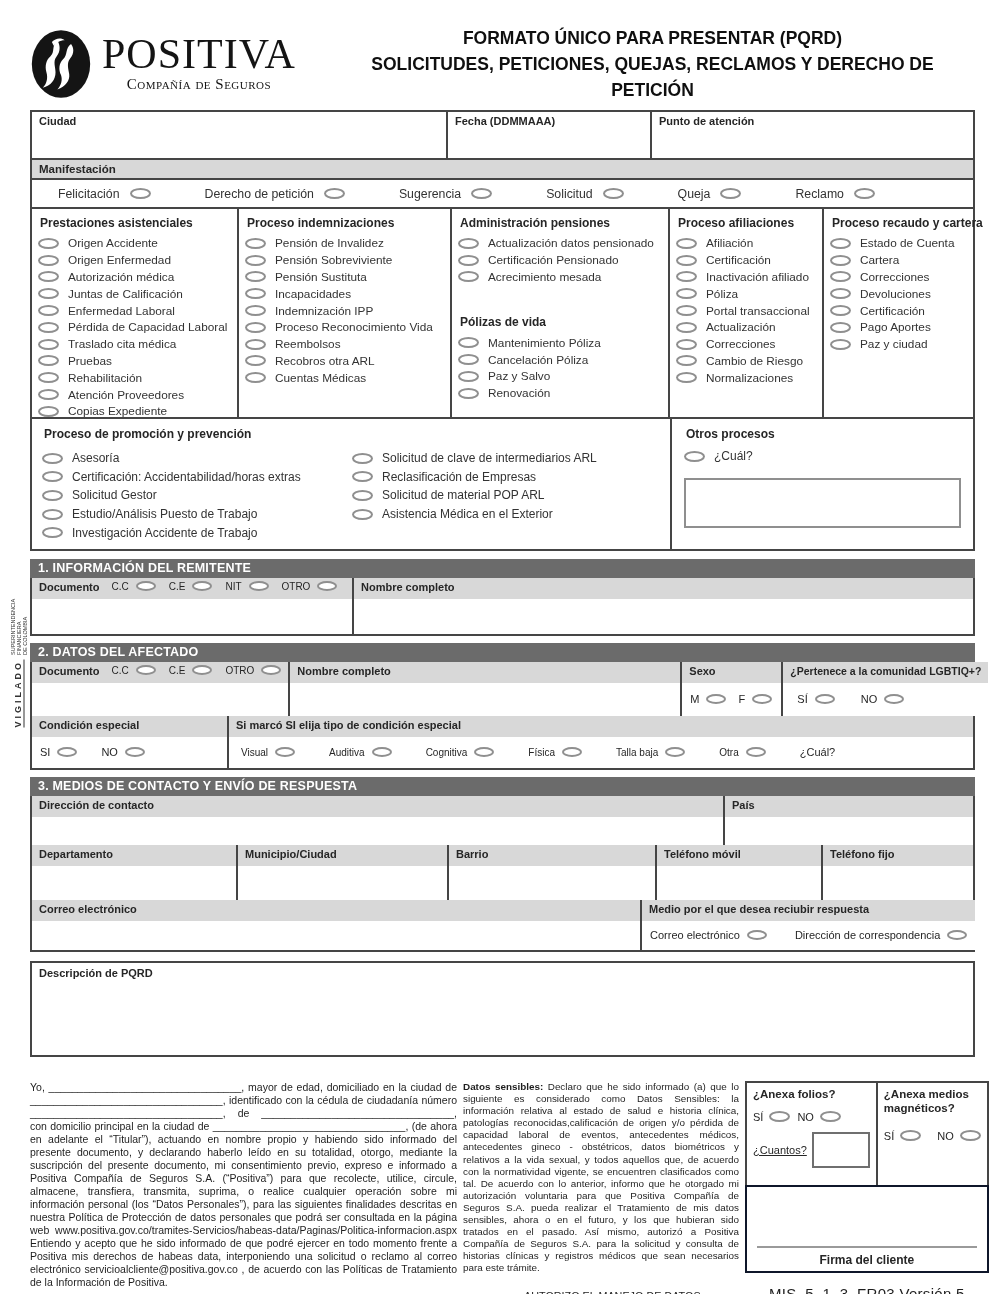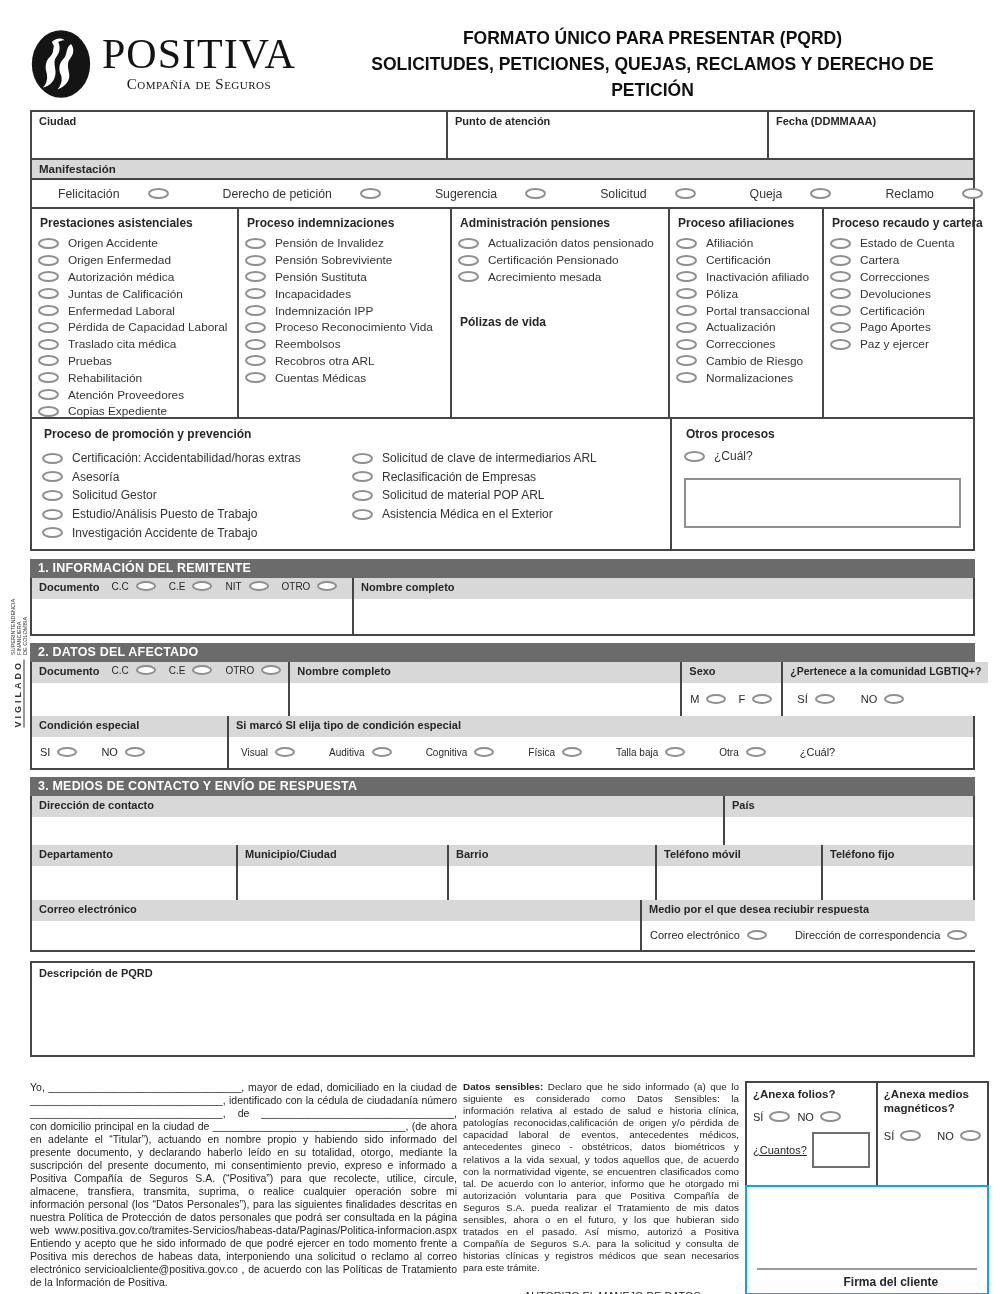--- a/index.html
+++ b/index.html
@@ -27,21 +27,21 @@
   .opt .opt-label { white-space:nowrap; }
 
   
   .tbl-top { display:flex; height:50px; }
   .tbl-top .tcell { border-right:2px solid #454545; }
   .tbl-top .tcell:last-child { border-right:none; }
 
   
   .man-bar { border-bottom:2px solid #454545; height:20px; font-size:11.5px; }
   .man-opts { display:flex; align-items:center; height:27px; padding-left:26px; gap:54px; }
-  .man-opts .opt { font-size:12.3px; gap:28px; }
+  .man-opts .opt { font-size:12.3px; gap:10px; }
 
   
   .proc { display:flex; height:212px; }
   .proc .col { padding:6px 6px 0 6px; border-right:2px solid #454545; }
   .proc .col:last-child { border-right:none; }
   .col-title { font-size:12px; font-weight:bold; margin:1px 0 5px 2px; white-space:nowrap; }
   .proc .opt { height:16.8px; }
   .subhead { margin-top:30px; }
 
   
@@ -79,21 +79,21 @@
   .right-col { flex:1; margin-left:6px; }
   .annex { display:flex; }
   .qbox { border:2px solid #454545; height:106px; padding:5px 6px; background:#fff; }
   .qbox.folios { flex:0 0 124px; }
   .qbox.mag { flex:1; margin-left:-2px; }
   .q-title { font-size:11.5px; font-weight:bold; line-height:1.2; }
   .yn { display:flex; align-items:center; gap:7px; margin-top:9px; font-size:11px; }
   .yn .pair { gap:6px; }
   .cuantos { display:flex; align-items:center; gap:5px; margin-top:9px; font-size:11px;text-decoration:underline; }
   .small-box { border:2px solid #6f6f6f; width:58px; height:36px; background:#fff; }
-  .sig { border:2px solid #0ea5e9; margin-top:-2px; height:110px; position:relative; background:#fff;padding-left:24px; }
+  .sig { border:2px solid #0f172a; margin-top:-2px; height:88px; position:relative; background:#fff; }
   .sig-line { position:absolute; left:10px; right:10px; bottom:23px; border-top:2px solid #9a9a9a; }
   .sig-label { position:absolute; bottom:4px; width:100%; text-align:center; font-weight:bold; font-size:12px; }
   .code { text-align:center; font-size:15px; margin-top:12px; color:#1e1e1e; letter-spacing:0.3px; }
   .authorize { display:flex; align-items:center; gap:10px; margin-top:16px; margin-left:30px; font-size:10.8px; color:#222; }
 
   
   .vigilado { position:absolute; left:-54px; top:645px; width:145px; height:20px; transform:rotate(-90deg); display:flex; align-items:center; gap:5px; }
   .vig-word { font-size:9px; font-weight:bold; letter-spacing:3px; color:#333; border-bottom:1.5px solid #333; padding-bottom:1px; }
   .vig-small { display:flex; flex-direction:column; font-size:5.5px; line-height:6px; color:#333; }
 </style>
@@ -128,25 +128,25 @@
       <div class="title">
         <div>FORMATO ÚNICO PARA PRESENTAR (PQRD)</div>
         <div>SOLICITUDES, PETICIONES, QUEJAS, RECLAMOS Y DERECHO DE PETICIÓN</div>
       </div>
     </div>
 
     <div class="block tbl-top">
       <div class="tcell" style="flex:0 0 416px">
         <div class="cell-label">Ciudad</div>
       </div>
+      <div class="tcell" style="flex:0 0 204px">
+        <div class="cell-label">Fecha (DDMMAAA)</div>
+      </div>
       <div class="tcell" style="flex:1">
         <div class="cell-label">Punto de atención</div>
-      </div>
-      <div class="tcell" style="flex:0 0 204px">
-        <div class="cell-label">Fecha (DDMMAAA)</div>
       </div>
     </div>
 
     <div class="block collapse">
       <div class="strip man-bar">Manifestación</div>
       <div class="man-opts">
 
           <div class="opt">
             <span class="opt-label">Felicitación</span>
             <span class="oval"></span>
@@ -303,20 +303,42 @@
               <span class="oval"></span>
               <span class="opt-label">Certificación Pensionado</span>
             </div>
 
             <div class="opt">
               <span class="oval"></span>
               <span class="opt-label">Acrecimiento mesada</span>
             </div>
           </div>
         <div class="col-title subhead">Pólizas de vida</div>
+        <div>
+
+            <div class="opt">
+              <span class="oval"></span>
+              <span class="opt-label">Mantenimiento Póliza</span>
+            </div>
+
+            <div class="opt">
+              <span class="oval"></span>
+              <span class="opt-label">Cancelación Póliza</span>
+            </div>
+
+            <div class="opt">
+              <span class="oval"></span>
+              <span class="opt-label">Paz y Salvo</span>
+            </div>
+
+            <div class="opt">
+              <span class="oval"></span>
+              <span class="opt-label">Renovación</span>
+            </div>
+          </div>
       </div>
       <div class="col" style="flex:0 0 154px">
         <div class="col-title">Proceso afiliaciones</div>
         <div>
 
             <div class="opt">
               <span class="oval"></span>
               <span class="opt-label">Afiliación</span>
             </div>
 
@@ -390,40 +412,40 @@
               <span class="opt-label">Certificación</span>
             </div>
 
             <div class="opt">
               <span class="oval"></span>
               <span class="opt-label">Pago Aportes</span>
             </div>
 
             <div class="opt">
               <span class="oval"></span>
-              <span class="opt-label">Paz y ejercer</span>
+              <span class="opt-label">Paz y ciudad</span>
             </div>
           </div>
       </div>
     </div>
 
     <div class="block collapse promo">
       <div class="promo-left">
         <div class="col-title">Proceso de promoción y prevención</div>
         <div class="promo-cols">
           <div class="promo-c1">
 
               <div class="opt">
                 <span class="oval"></span>
+                <span class="opt-label">Asesoría</span>
+              </div>
+
+              <div class="opt">
+                <span class="oval"></span>
                 <span class="opt-label">Certificación: Accidentabilidad/horas extras</span>
-              </div>
-
-              <div class="opt">
-                <span class="oval"></span>
-                <span class="opt-label">Asesoría</span>
               </div>
 
               <div class="opt">
                 <span class="oval"></span>
                 <span class="opt-label">Solicitud Gestor</span>
               </div>
 
               <div class="opt">
                 <span class="oval"></span>
                 <span class="opt-label">Estudio/Análisis Puesto de Trabajo</span>

